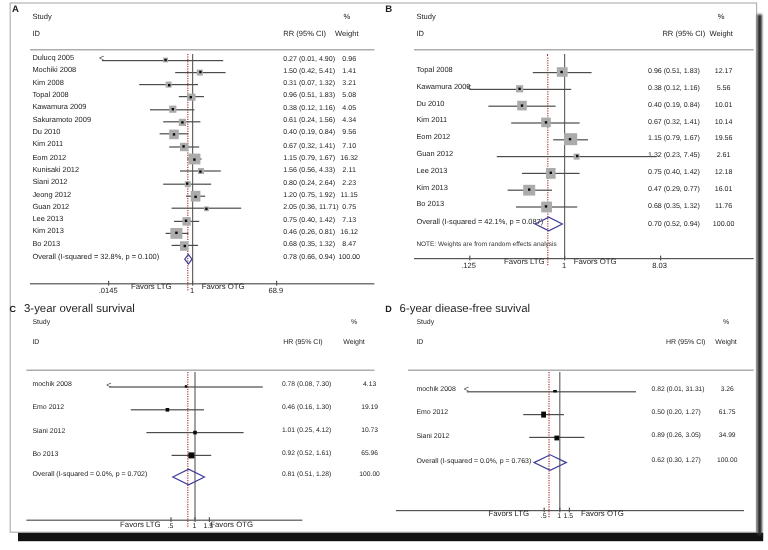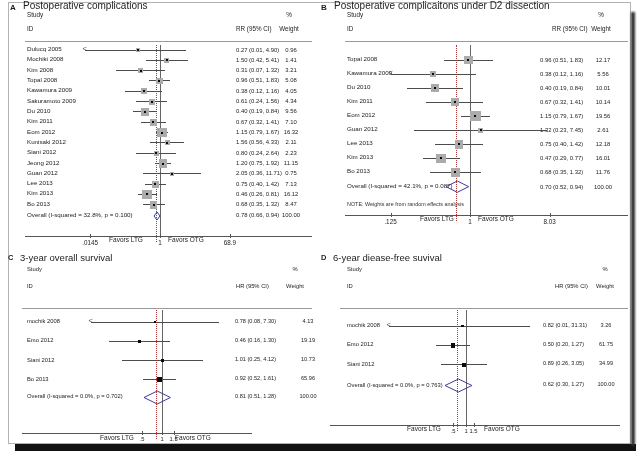--- a/index.html
+++ b/index.html
@@ -19,21 +19,20 @@
 </style>
 </head>
 <body>
 
 <main class="stage">
   <div class="fig-frame"></div>
   <div class="shadow-b"></div>
   <div class="shadow-r"></div>
   <div id="plots">
       <div class="t" style="left: 10px; top: 4px; font-size: 8px; font-weight: bold;">A</div>
-      <div class="t" style="left: 23px; top: 1px; font-size: 10px;">Postoperative complications</div>
       <div class="t" style="left: 27px; top: 12px; font-size: 6.3px;">Study</div>
       <div class="t ctr" style="left: 271px; top: 12px; width: 36px; font-size: 6.3px;">%</div>
       <div class="t" style="left: 27px; top: 26px; font-size: 6.3px;">ID</div>
       <div class="t" style="left: 236px; top: 26px; font-size: 6.3px;">RR (95% CI)</div>
       <div class="t ctr" style="left: 271px; top: 26px; width: 36px; font-size: 6.3px;">Weight</div>
       <div class="t ln" style="left: 25px; top: 41px; width: 287px; height: 1px; background: rgb(154, 154, 154);"></div>
       <div class="t ln" style="left: 160px; top: 45px; width: 1px; height: 191px; background: rgb(102, 102, 102);"></div>
       <div class="t ln" style="left: 155.9px; top: 45px; width: 0px; height: 197px; border-left: 1px dotted rgb(176, 53, 53);"></div>
       <div class="t" style="left: 27px; top: 46px; font-size: 6.2px;">Dulucq 2005</div>
       <div class="t" style="left: 236px; top: 46.5px; font-size: 5.9px;">0.27 (0.01, 4.90)</div>
@@ -141,21 +140,20 @@
       <div class="t ln" style="left: 25px; top: 236px; width: 287px; height: 1px; background: rgb(85, 85, 85);"></div>
       <div class="t ln" style="left: 90.132px; top: 234px; width: 1px; height: 4px; background: rgb(85, 85, 85);"></div>
       <div class="t ctr" style="left: 75.132px; top: 239.5px; width: 30px; font-size: 6.3px;">.0145</div>
       <div class="t ln" style="left: 160px; top: 234px; width: 1px; height: 4px; background: rgb(85, 85, 85);"></div>
       <div class="t ctr" style="left: 145px; top: 239.5px; width: 30px; font-size: 6.3px;">1</div>
       <div class="t ln" style="left: 229.852px; top: 234px; width: 1px; height: 4px; background: rgb(85, 85, 85);"></div>
       <div class="t ctr" style="left: 214.852px; top: 239.5px; width: 30px; font-size: 6.3px;">68.9</div>
       <div class="t ctr" style="left: 96px; top: 237px; width: 60px; font-size: 6.5px;">Favors LTG</div>
       <div class="t ctr" style="left: 156px; top: 237px; width: 60px; font-size: 6.5px;">Favors OTG</div>
       <div class="t" style="left: 321px; top: 4px; font-size: 8px; font-weight: bold;">B</div>
-      <div class="t" style="left: 334px; top: 1px; font-size: 10px;">Postoperative complicaitons under D2 dissection</div>
       <div class="t" style="left: 347px; top: 12px; font-size: 6.3px;">Study</div>
       <div class="t ctr" style="left: 583px; top: 12px; width: 36px; font-size: 6.3px;">%</div>
       <div class="t" style="left: 347px; top: 26px; font-size: 6.3px;">ID</div>
       <div class="t" style="left: 552px; top: 26px; font-size: 6.3px;">RR (95% CI)</div>
       <div class="t ctr" style="left: 583px; top: 26px; width: 36px; font-size: 6.3px;">Weight</div>
       <div class="t ln" style="left: 345px; top: 41px; width: 283px; height: 1px; background: rgb(154, 154, 154);"></div>
       <div class="t ln" style="left: 470px; top: 45px; width: 1px; height: 170px; background: rgb(102, 102, 102);"></div>
       <div class="t ln" style="left: 456.369px; top: 45px; width: 0px; height: 176px; border-left: 1px dotted rgb(176, 53, 53);"></div>
       <div class="t" style="left: 347px; top: 56px; font-size: 6.2px;">Topal 2008</div>
       <div class="t" style="left: 540px; top: 56.5px; font-size: 5.9px;">0.96 (0.51, 1.83)</div>

